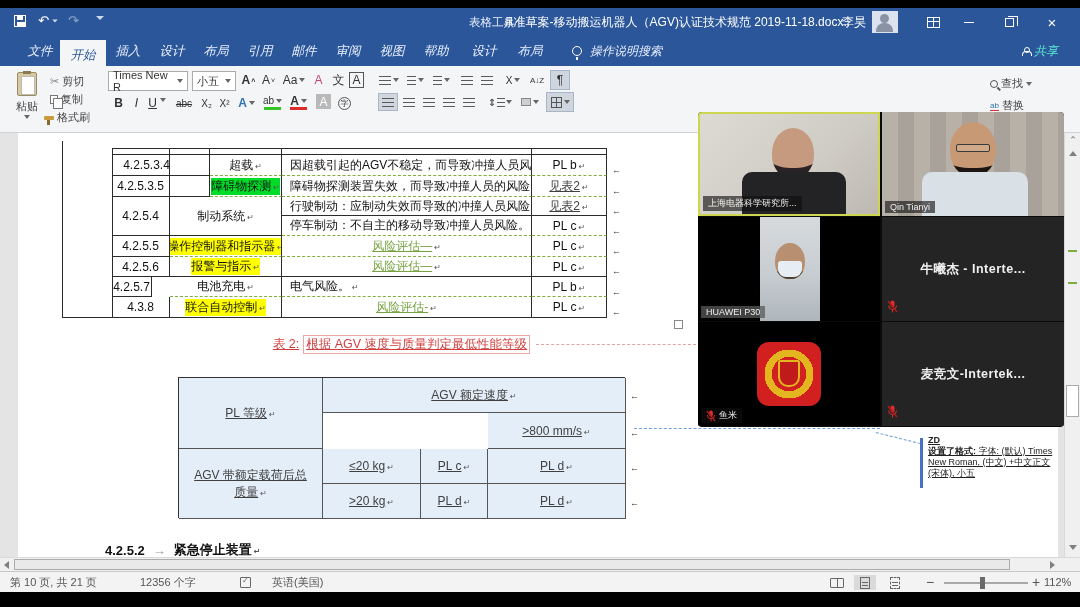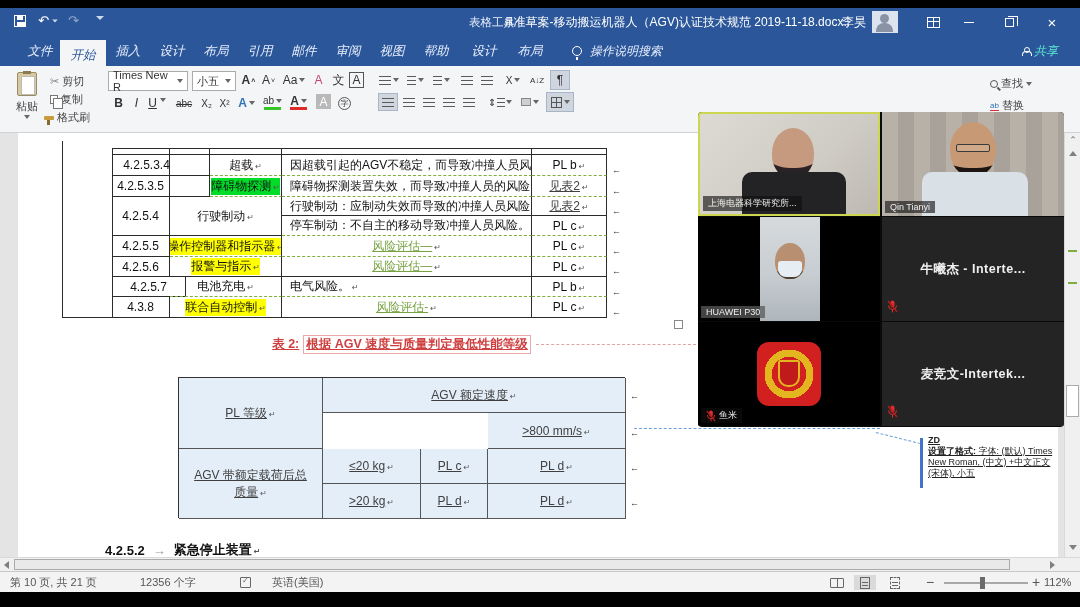--- a/index.html
+++ b/index.html
@@ -380,21 +380,21 @@
         <span>障碍物探测装置失效，而导致冲撞人员的风险。</span>
       </div>
     <div class="cell gdash" style="left:532px;top:43px;width:75px;height:21px;">
         <span class="blue eoc">见表2</span>
       </div>
 
     <div class="cell" style="left:112px;top:64px;width:58px;height:39px;">
         <span>4.2.5.4</span>
       </div>
     <div class="cell" style="left:170px;top:64px;width:112px;height:39px;">
-        <span class="eoc">行驶制动</span>
+        <span class="eoc">制动系统</span>
       </div>
     <div class="cell lft2" style="left:282px;top:64px;width:250px;height:19px;">
         <span class="eoc">行驶制动：应制动失效而导致的冲撞人员风险。</span>
       </div>
     <div class="cell" style="left:532px;top:64px;width:75px;height:19px;">
         <span class="blue eoc">见表2</span>
       </div>
     <div class="cell lft2 gdash" style="left:282px;top:83px;width:250px;height:20px;">
         <span class="eoc">停车制动：不自主的移动导致冲撞人员风险。</span>
       </div>
@@ -421,21 +421,21 @@
     <div class="cell" style="left:170px;top:124px;width:112px;height:20px;">
         <span class="hly eoc">报警与指示</span>
       </div>
     <div class="cell" style="left:282px;top:124px;width:250px;height:20px;">
         <span class="green eoc">风险评估—</span>
       </div>
     <div class="cell" style="left:532px;top:124px;width:75px;height:20px;">
         <span class="eoc">PL c</span>
       </div>
 
-    <div class="cell" style="left:112px;top:144px;width:74px;height:20px;">
+    <div class="cell" style="left:112px;top:144px;width:40px;height:20px;">
         <span>4.2.5.7</span>
       </div>
     <div class="cell gdash" style="left:170px;top:144px;width:112px;height:20px;">
         <span class="eoc">电池充电</span>
       </div>
     <div class="cell lft2 gdash" style="left:282px;top:144px;width:250px;height:20px;">
         <span class="eoc">电气风险。</span>
       </div>
     <div class="cell gdash" style="left:532px;top:144px;width:75px;height:20px;">
         <span class="eoc">PL b</span>
@@ -457,21 +457,21 @@
     <div class="rem" style="left:612px;top:26px;"></div>
     <div class="rem" style="left:612px;top:47px;"></div>
     <div class="rem" style="left:612px;top:67px;"></div>
     <div class="rem" style="left:612px;top:87px;"></div>
     <div class="rem" style="left:612px;top:107px;"></div>
     <div class="rem" style="left:612px;top:127px;"></div>
     <div class="rem" style="left:612px;top:148px;"></div>
     <div class="rem" style="left:612px;top:168px;"></div>
     <div class="ab" style="left:674px;top:187px;width:9px;height:9px;border:1px solid #888;"></div>
 
-    <div class="ab ctr docf" style="left:178px;top:203px;width:447px;height:17px;font-size:12.5px;gap:4px;font-weight:bold;">
+    <div class="ab ctr docf" style="left:178px;top:203px;width:447px;height:17px;font-size:12.5px;gap:4px;">
       <span class="capred">表 2:</span>
       <span class="capred" style="border:1px solid #eba8a8;padding:0 2px;">根据 AGV 速度与质量判定最低性能等级</span>
     </div>
     <div class="ab" style="left:536px;top:211px;width:160px;height:0;border-top:1px dashed #e0a2a2;"></div>
 
     <div class="ab" style="left:178px;top:244px;width:447px;height:141px;border-left:1px solid #333;border-top:1px solid #333;">
       <div class="t2cell" style="left:0;top:0;width:144px;height:71px;">
           <span class="blue eoc">PL 等级</span>
         </div>
       <div class="t2cell" style="left:144px;top:0;width:303px;height:35px;">

